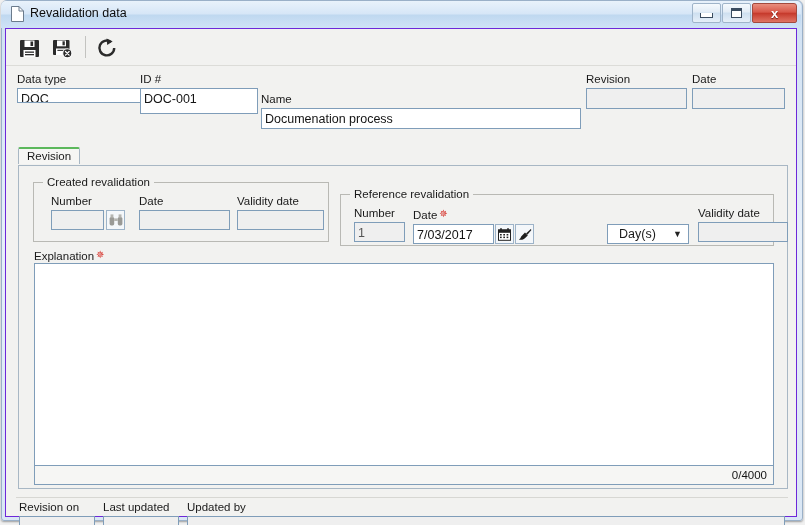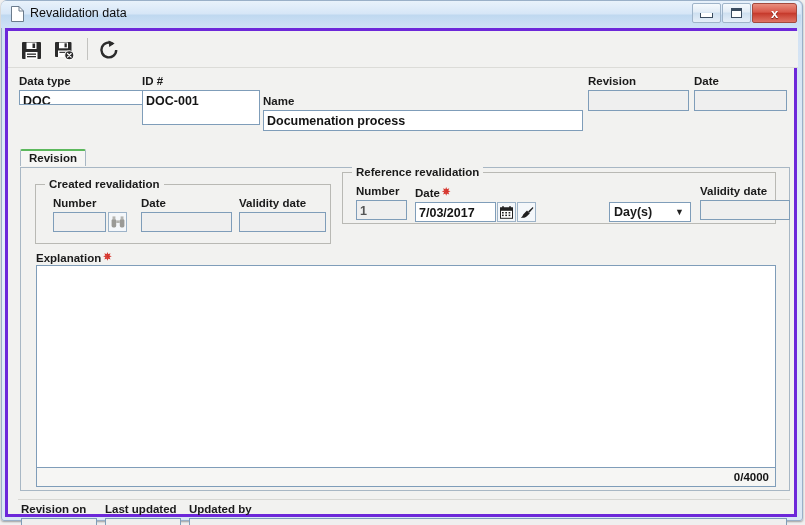--- a/index.html
+++ b/index.html
@@ -30,23 +30,22 @@
     border: 1px solid #9ab0c8;
     border-radius: 6px 6px 3px 3px;
     background: linear-gradient(to bottom, #cfe0f2 0%, #e7f0fa 45%, #dae7f5 100%);
     box-shadow: 0 1px 2px rgba(0,0,0,.35);
   }
   .frame-inner {
     position: absolute;
     left: 5px; top: 28px;
     width: 792px; height: 489px;
     box-sizing: border-box;
-    border: 3px solid #6d28d9;
+    border: 1px solid #6d28d9;
     background: #f2f2f0;
-    font-weight: bold;
   }
 
   
   .titlebar {
     position: absolute;
     left: 1px; top: 1px;
     width: 800px; height: 27px;
     box-sizing: border-box;
     border-radius: 5px 5px 0 0;
     background: linear-gradient(to bottom, #e9f2fb 0%, #d6e6f7 48%, #bfd8f0 52%, #cfe2f6 100%);
@@ -202,21 +201,21 @@
     cursor: default;
   }
 
   
   .selectbox {
     box-sizing: border-box;
     border: 1px solid #7f9db9;
     background: #ffffff;
     font-size: 12.5px;
     display: flex; align-items: center;
-    padding-left: 4px;
+    padding-left: 11px;
     cursor: default;
   }
   .selectbox .arrow {
     margin-left: auto;
     margin-right: 6px;
     font-size: 9px;
     color: #222;
   }
   .expl-area {
     position: absolute;
@@ -313,21 +312,21 @@
       </div>
     </div>
 
     <div class="hdr" style="left:11px; top:44px;">
       <div class="lbl">Data type</div>
       <div class="fld" style="width:131px; height:15px; margin-top:2px;">DOC</div>
     </div>
 
     <div class="hdr" style="left:134px; top:44px;">
       <div class="lbl">ID #</div>
-      <div class="fld" style="width:118px; height:35px; margin-top:2px;">DOC-001</div>
+      <div class="fld" style="width:118px; height:26px; margin-top:2px;">DOC-001</div>
     </div>
 
     <div class="hdr" style="left:255px; top:44px;margin-top:20px;">
       <div class="lbl">Name</div>
       <div class="fld" style="width:320px; height:21px; margin-top:2px;">Documenation process</div>
     </div>
 
     <div class="hdr" style="left:580px; top:44px;">
       <div class="lbl">Revision</div>
       <div class="fld disabled" style="width:101px; height:21px; margin-top:2px;"></div>
@@ -367,21 +366,21 @@
           <div class="lbl">Date</div>
           <div class="fld disabled" style="width:91px; height:20px; margin-top:2px;"></div>
         </div>
 
         <div style="position:absolute; left:203px; top:12px;">
           <div class="lbl">Validity date</div>
           <div class="fld disabled" style="width:87px; height:20px; margin-top:2px;"></div>
         </div>
       </div>
 
-      <div class="group" style="left:321px; top:4px; width:434px; height:52px;">
+      <div class="group" style="left:321px; top:28px; width:434px; height:52px;">
         <span class="group-title">Reference revalidation</span>
 
         <div style="position:absolute; left:13px; top:12px;">
           <div class="lbl">Number</div>
           <div class="fld disabled" style="width:51px; height:20px; margin-top:2px;">1</div>
         </div>
 
         <div style="position:absolute; left:72px; top:12px;">
           <div class="lbl">
             <span>Date</span><span class="req">✵</span>

